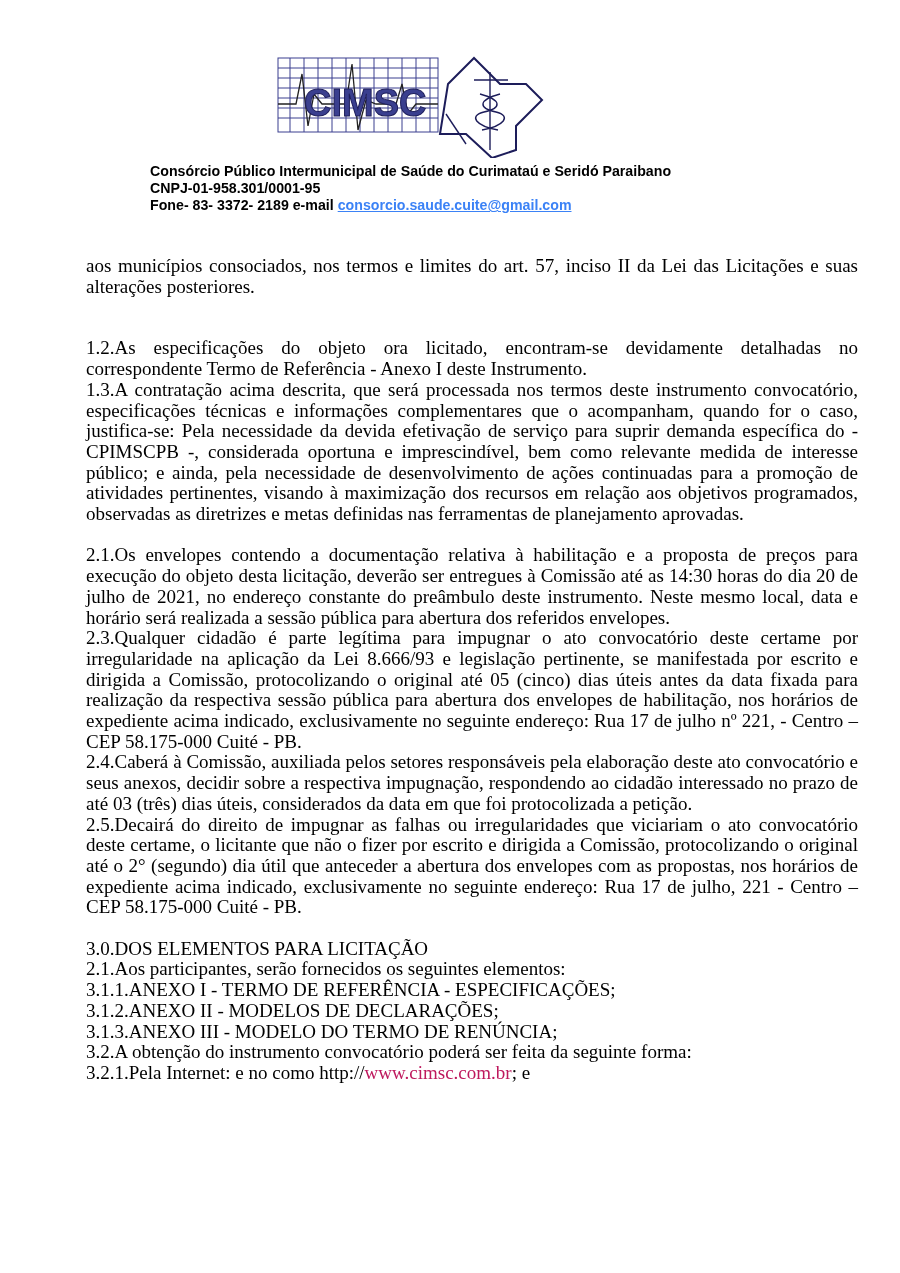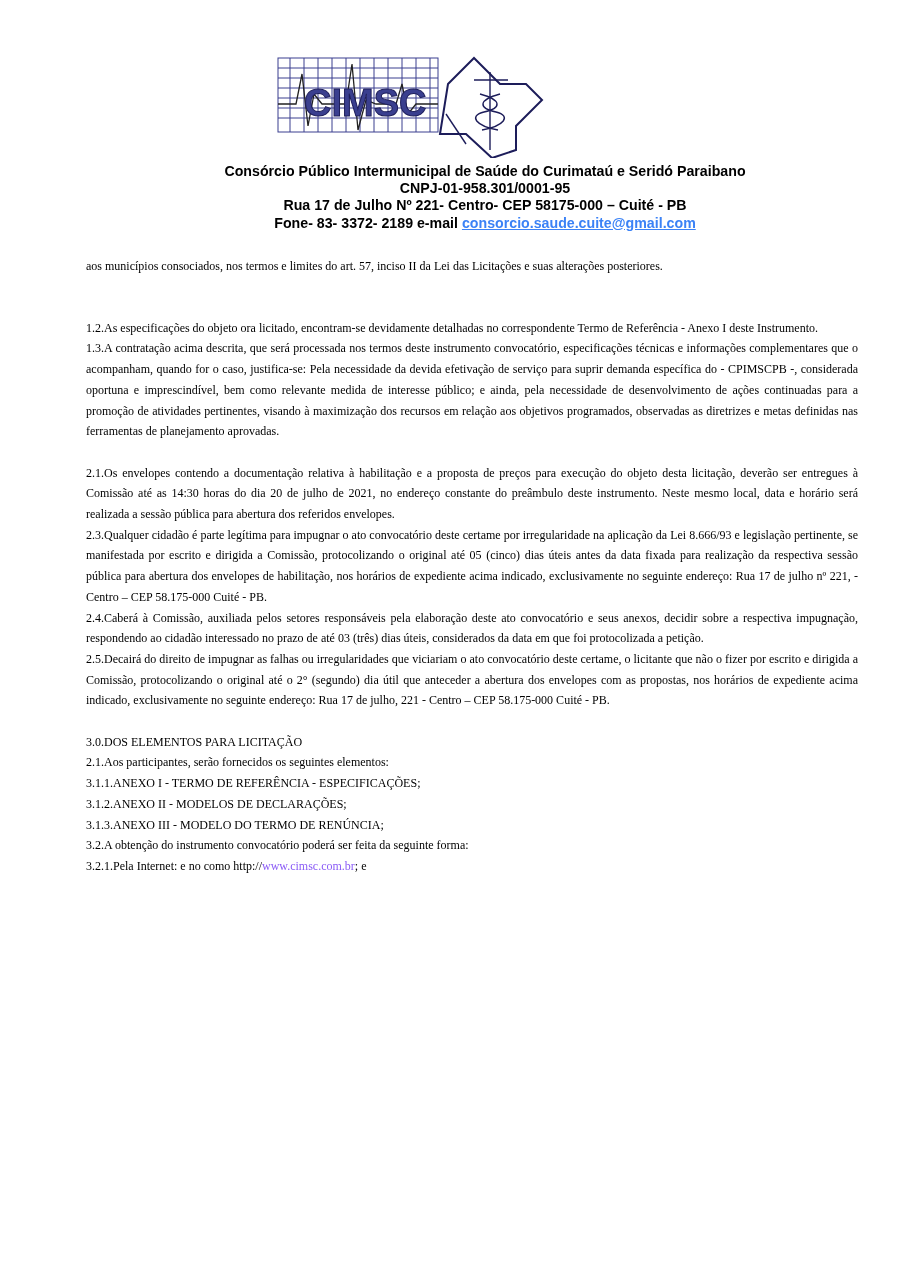--- a/index.html
+++ b/index.html
@@ -1,31 +1,31 @@
 <!DOCTYPE html>
 <html><head>
 <meta charset="utf-8">
 <style>
   html, body { margin: 0; padding: 0; background: #ffffff; }
   body { width: 900px; height: 1273px; position: relative; overflow: hidden; }
   .page { position: absolute; left: 0; top: 0; width: 900px; height: 1092px; background: #fff; }
 
   .logo { position: absolute; left: 276px; top: 54px; width: 268px; height: 104px; }
 
-  .letterhead { position: absolute; left: 150px; top: 163px; width: 670px; text-align: center;
+  .letterhead { position: absolute; left: 150px; top: 163px; width: 670px; text-align: left;
     font-family: "Liberation Sans", sans-serif; font-weight: bold; font-size: 14.2px; line-height: 17.2px; color: #000; }
   .letterhead div { white-space: nowrap; }
   .letterhead a { color: #3b82f6; text-decoration: underline; }
 
   .body { position: absolute; left: 86px; top: 256px; width: 772px;
-    font-family: "Liberation Serif", serif; font-size: 12px; line-height: 20.7px; color: #000; }
+    font-family: "Liberation Serif", serif; font-size: 19px; line-height: 20.7px; color: #000; }
   .p { text-align: justify; text-align-last: left; margin: 0; }
   .gap-lg { height: 41px; }
   .gap-md { height: 20.7px; }
-  .link-blue { color: #8b5cf6; }
+  .link-blue { color: #be185d; }
 </style>
 </head>
 <body>
 
 <div class="page">
 
   <svg class="logo" viewBox="0 0 268 104">
     <g stroke="#3a3f8f" stroke-width="1" fill="none">
       <rect x="2" y="4" width="160" height="74"></rect>
       <path d="M2 14 H162 M2 24 H162 M2 34 H162 M2 44 H162 M2 54 H162 M2 64 H162"></path>
@@ -41,21 +41,20 @@
       <path d="M204 40 C226 46 226 54 208 58 C192 62 200 72 222 76"></path>
       <path d="M224 40 C202 46 202 54 220 58 C236 62 228 72 206 76"></path>
       <path d="M170 60 L190 90"></path>
     </g>
     <text x="28" y="62" font-family="Liberation Sans, sans-serif" font-weight="bold" font-size="38" fill="#3a3f8f" stroke="#1d1d5a" stroke-width="1">CIMSC</text>
   </svg>
 
   <div class="letterhead">
     <div>Consórcio Público Intermunicipal de Saúde do  Curimataú e Seridó Paraibano</div>
     <div>CNPJ-01-958.301/0001-95</div>
-    <div>Rua 17 de Julho Nº 221-  Centro- CEP 58175-000 – Cuité - PB</div>
     <div><span>Fone- 83- 3372- 2189 e-mail </span><a href="#">consorcio.saude.cuite@gmail.com</a></div>
   </div>
 
   <div class="body">
     <p class="p">aos municípios consociados, nos termos e limites do art. 57, inciso II da Lei das Licitações e suas alterações posteriores.</p>
     <div class="gap-lg"></div>
     <p class="p">1.2.As especificações do objeto ora licitado, encontram-se devidamente detalhadas no correspondente Termo de Referência - Anexo I deste Instrumento.</p>
     <p class="p">1.3.A contratação acima descrita, que será processada nos termos deste instrumento convocatório, especificações técnicas e informações complementares que o acompanham, quando for o caso, justifica-se: Pela necessidade da devida efetivação de serviço para suprir demanda específica  do - CPIMSCPB -, considerada oportuna e imprescindível, bem como relevante medida de interesse público; e ainda, pela necessidade de desenvolvimento de ações continuadas para a promoção de atividades pertinentes, visando à maximização dos recursos em relação aos objetivos programados, observadas as diretrizes e metas definidas nas ferramentas de planejamento aprovadas.</p>
     <div class="gap-md"></div>
     <p class="p">2.1.Os envelopes contendo a documentação relativa à habilitação e a proposta de preços para execução do objeto desta licitação, deverão ser entregues à Comissão até as 14:30 horas do dia 20 de julho de 2021, no endereço constante do preâmbulo deste instrumento. Neste mesmo local, data e horário será realizada a sessão pública para abertura dos referidos envelopes.</p>

